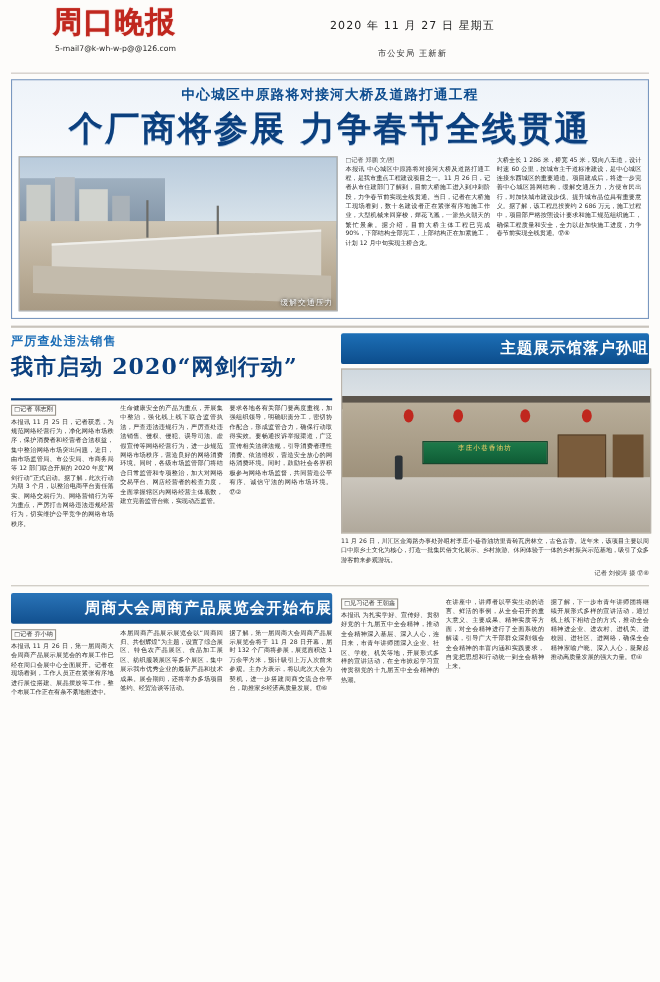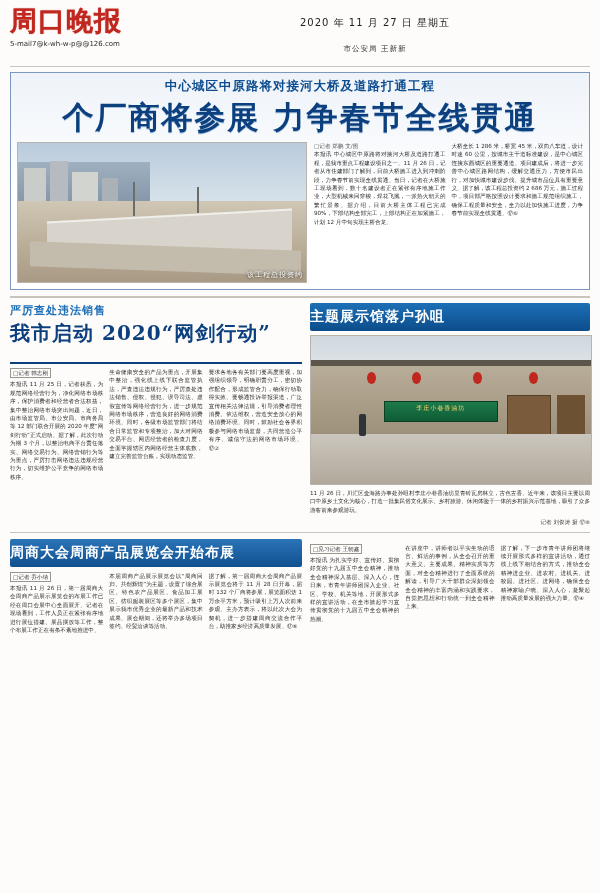--- a/index.html
+++ b/index.html
@@ -17,21 +17,21 @@
     box-sizing:border-box;
     padding:6px 10px 6px 10px;
   }
   
   .masthead{
     display:flex;align-items:flex-start;
     height:58px;position:relative;
     border-bottom:1px solid #c9c4bd;
     padding-bottom:2px;
   }
-  .logo-block{width:150px;}
+  .logo-block{width:150px;text-align:right;}
   .logo-title{
     font-family:"DejaVu Serif","Liberation Serif",serif;
     font-size:27px;font-weight:700;color:#c0271e;
     letter-spacing:1px;line-height:30px;
     text-shadow:0 0 1px #c0271e;
   }
   .logo-sub{
     font-size:7px;color:#444;margin-top:3px;line-height:10px;
   }
   .logo-sub .mail{color:#2a2a2a;}
@@ -125,21 +125,21 @@
   }
   .headline-blue{
     font-family:"DejaVu Serif","Liberation Serif",serif;
     font-size:20px;font-weight:700;color:#0b3f7e;letter-spacing:1px;
     line-height:26px;margin-bottom:16px;
   }
   .hl-underline{height:2px;background:#0b3f7e;width:100%;margin-bottom:4px;}
   .bar-head{
     background:linear-gradient(180deg,#1d6fb6,#0c4d8c);
     color:#fff;font-weight:700;font-size:14px;letter-spacing:1px;
-    text-align:left;padding:5px 0;border-radius:2px;
+    text-align:right;padding:5px 0;border-radius:2px;
   }
   .bar-head.red{background:linear-gradient(180deg,#2a74b8,#11508f);}
   .cols3{display:flex;gap:6px;font-size:5.6px;line-height:8.4px;text-align:justify;color:#2b2b2b;}
   .cols3 .c{flex:1;}
   .photo2{
     width:100%;height:148px;position:relative;overflow:hidden;border:1px solid #b9b3ab;
     background:#c8c2b4;margin-top:4px;
   }
   .p2-sky{position:absolute;left:0;top:0;right:0;height:26%;background:linear-gradient(180deg,#cfd8df,#e3e7e9);}
   .p2-wall{position:absolute;left:0;top:20%;right:0;height:46%;
@@ -197,21 +197,21 @@
         <div class="ph-b1"></div>
         <div class="ph-b2"></div>
         <div class="ph-b3"></div>
         <div class="ph-b4"></div>
         <div class="ph-river"></div>
         <div class="ph-ground"></div>
         <div class="ph-road"></div>
         <div class="ph-road2"></div>
         <div class="ph-crane"></div>
         <div class="ph-crane2"></div>
-        <div class="ph-cap">该工程总投资约</div>
+        <div class="ph-cap">缓解交通压力</div>
       </div>
       <div class="lead-text">
         <div class="lead-col">
           <div class="byline">□记者 郑鹏 文/图</div>
           <div>本报讯 中心城区中原路将对接河大桥及道路打通工程，是我市重点工程建设项目之一。11 月 26 日，记者从市住建部门了解到，目前大桥施工进入到冲刺阶段，力争春节前实现全线贯通。当日，记者在大桥施工现场看到，数十名建设者正在紧张有序地施工作业，大型机械来回穿梭，焊花飞溅，一派热火朝天的繁忙景象。据介绍，目前大桥主体工程已完成 90%，下部结构全部完工，上部结构正在加紧施工，计划 12 月中旬实现主桥合龙。</div>
         </div>
         <div class="lead-col">
           <div>大桥全长 1 286 米，桥宽 45 米，双向八车道，设计时速 60 公里，按城市主干道标准建设，是中心城区连接东西城区的重要通道。项目建成后，将进一步完善中心城区路网结构，缓解交通压力，方便市民出行，对加快城市建设步伐、提升城市品位具有重要意义。据了解，该工程总投资约 2 686 万元，施工过程中，项目部严格按照设计要求和施工规范组织施工，确保工程质量和安全，全力以赴加快施工进度，力争春节前实现全线贯通。⑰⑥</div>
         </div>
       </div>

